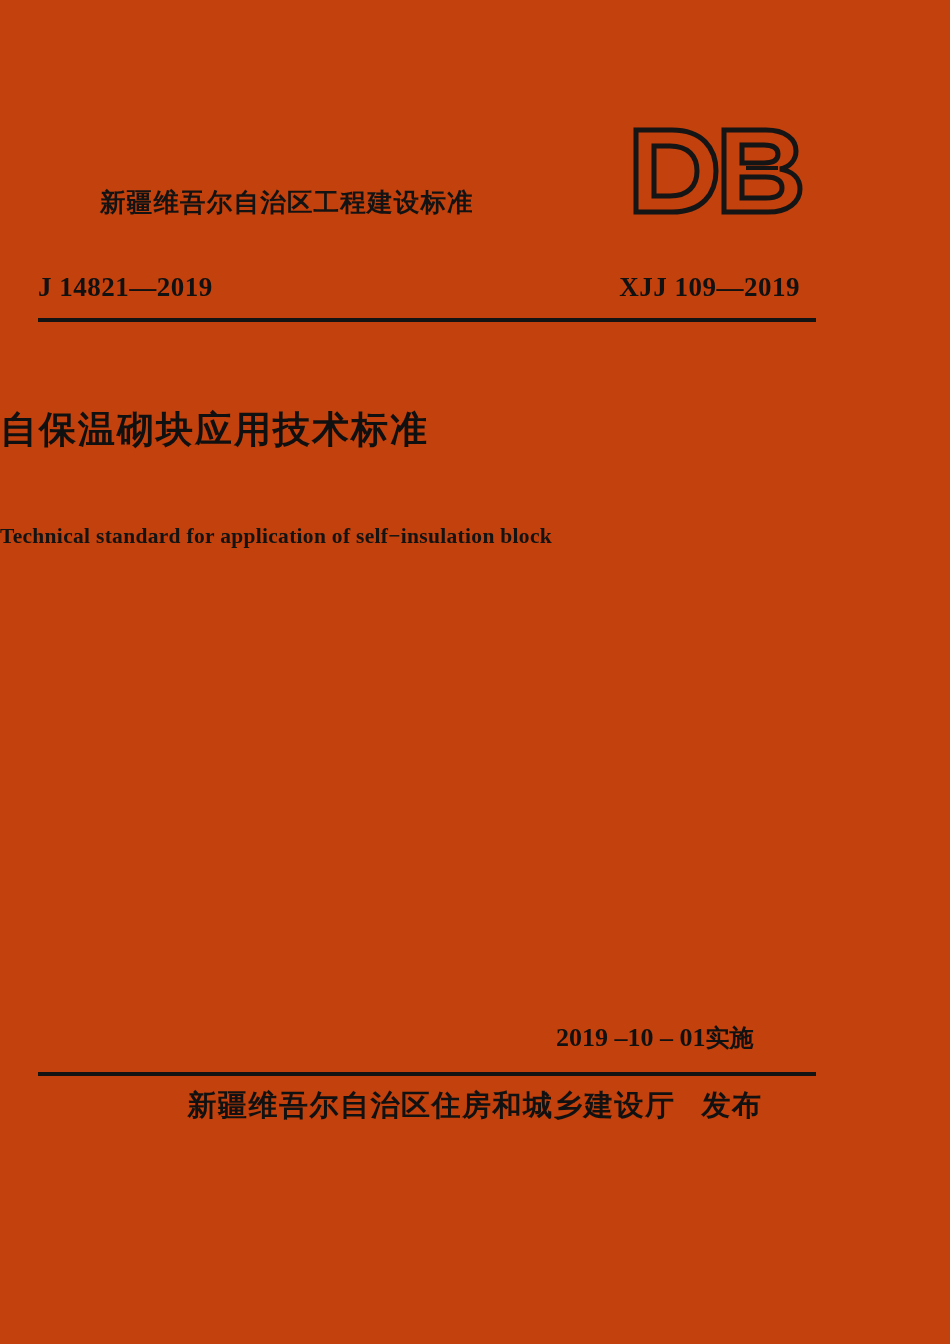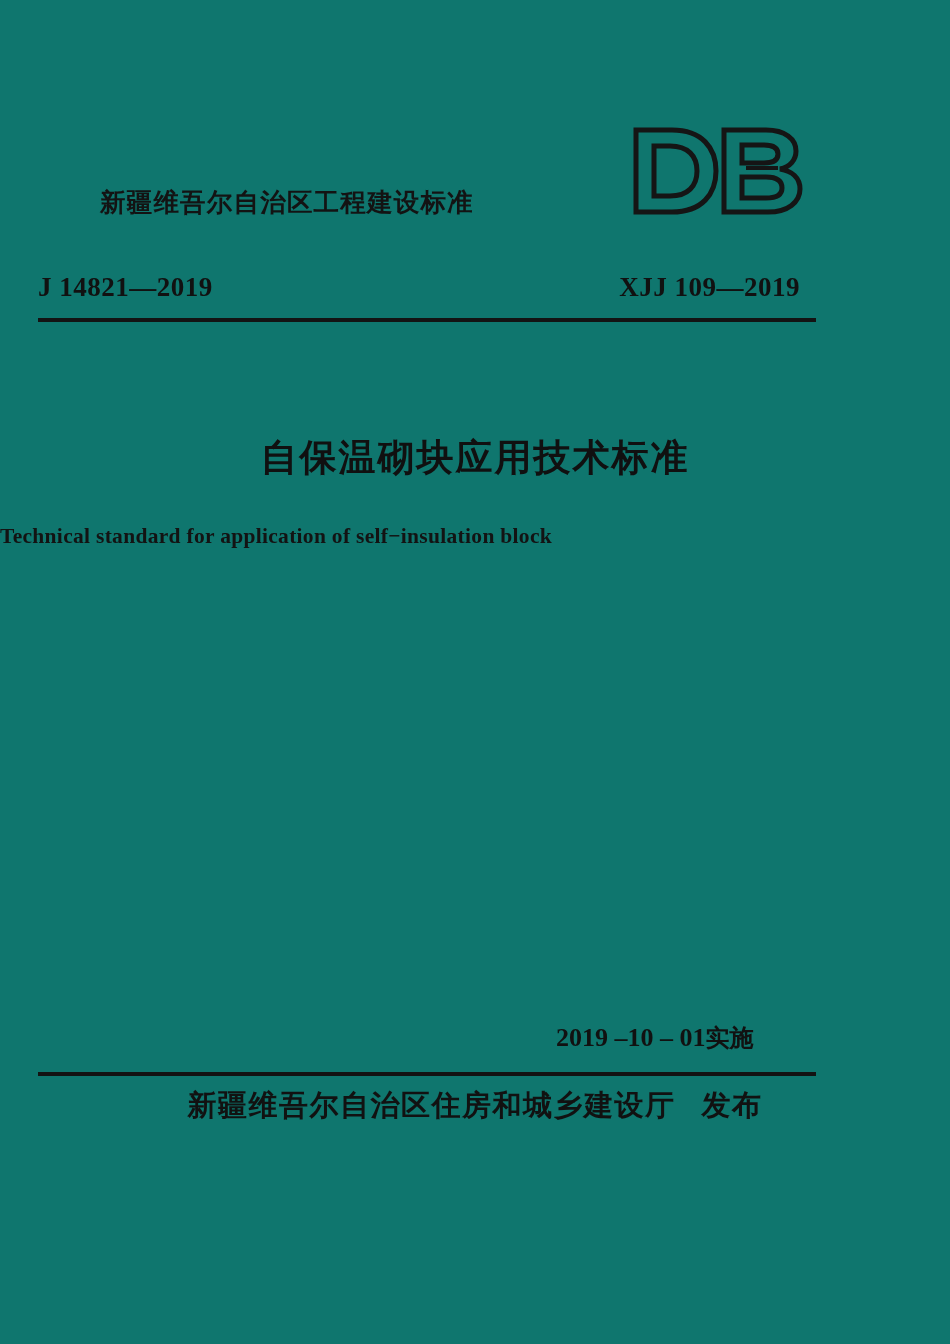--- a/index.html
+++ b/index.html
@@ -9,21 +9,21 @@
   }
   body {
     font-family: "Liberation Serif", serif;
     color: #111111;
   }
   .page {
     position: relative;
     width: 950px;
     height: 1344px;
     margin: 0 auto;
-    background: #0f766e;
+    background: #c2410c;
     overflow: hidden;
   }
 
   
   .org-line {
     position: absolute;
     left: 100px;
     top: 185px;
     font-family: "DejaVu Sans", sans-serif;
     font-weight: bold;
@@ -71,27 +71,25 @@
     height: 4px;
     background: #131313;
   }
 
   
   .title-cn {
     position: absolute;
     left: 0;
     right: 0;
     top: 405px;
-    text-align: center;
     font-family: "DejaVu Sans", sans-serif;
     font-weight: bold;
     font-size: 37px;
     letter-spacing: 2px;
     color: #101010;
-    margin-top: 28px;
   }
   .title-en {
     position: absolute;
     left: 0;
     right: 0;
     top: 524px;
     text-align: left;
     font-family: "Liberation Serif", serif;
     font-weight: bold;
     font-size: 21.5px;

